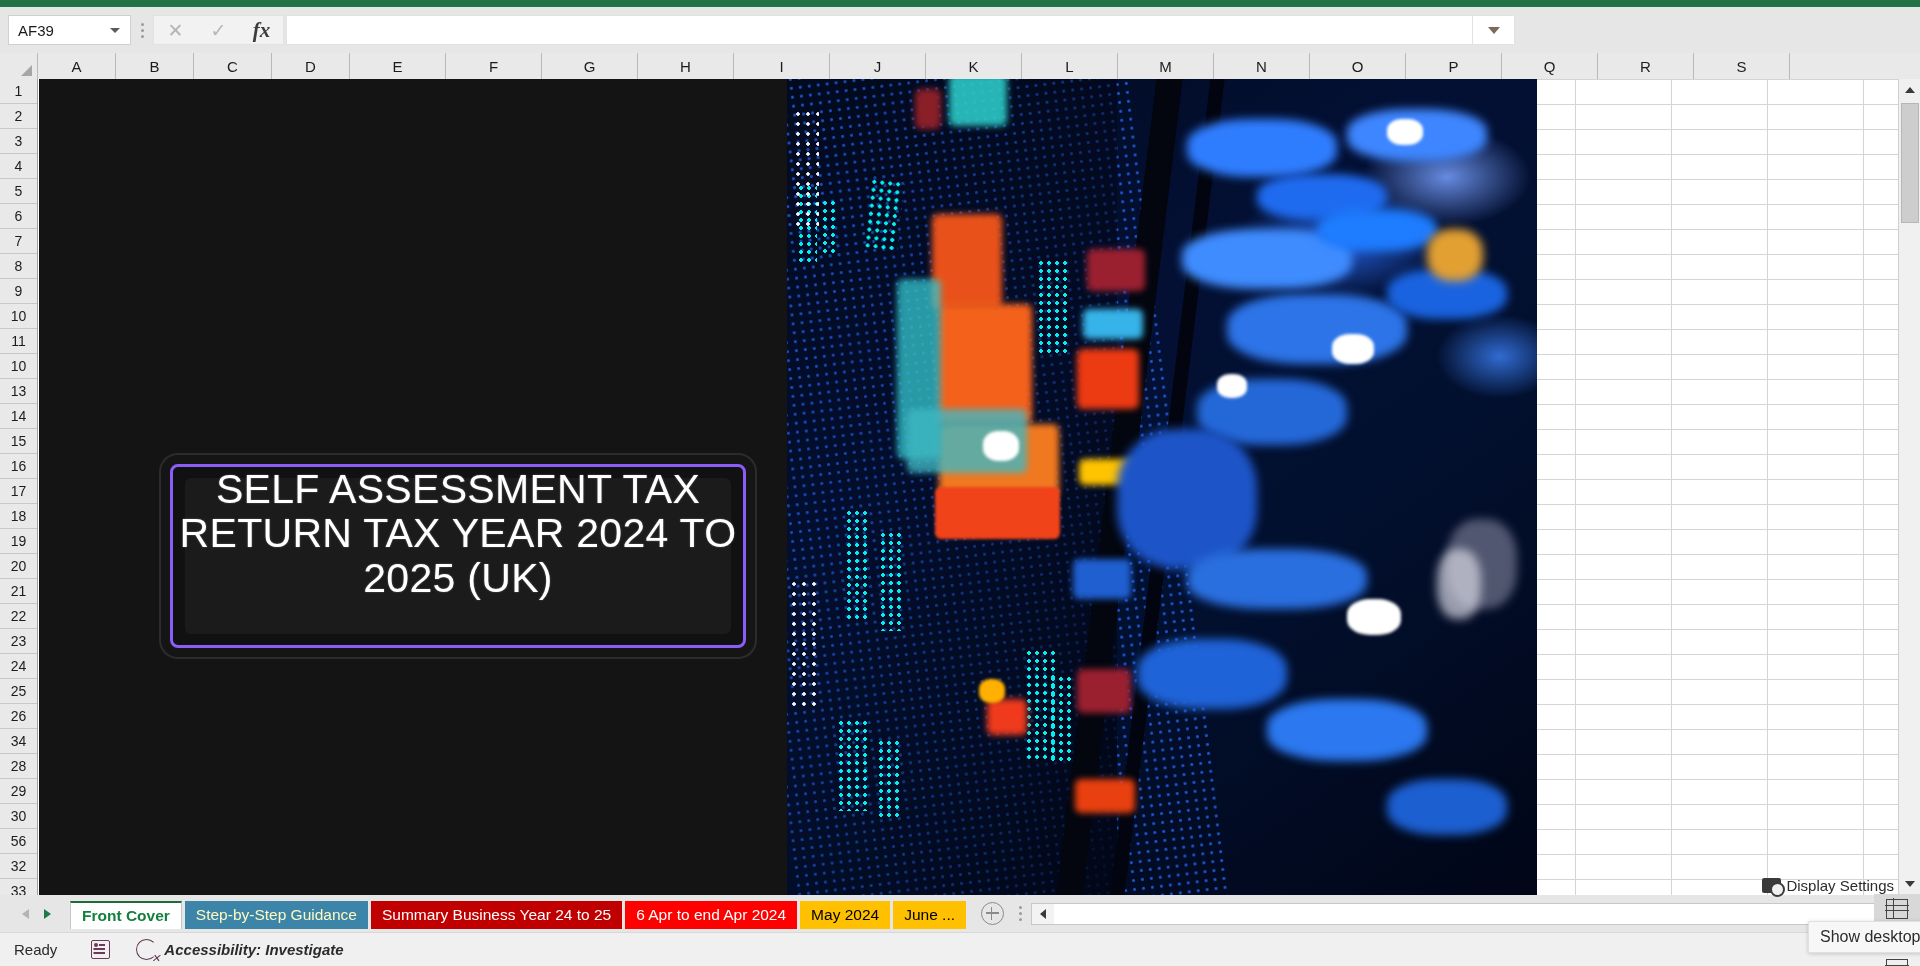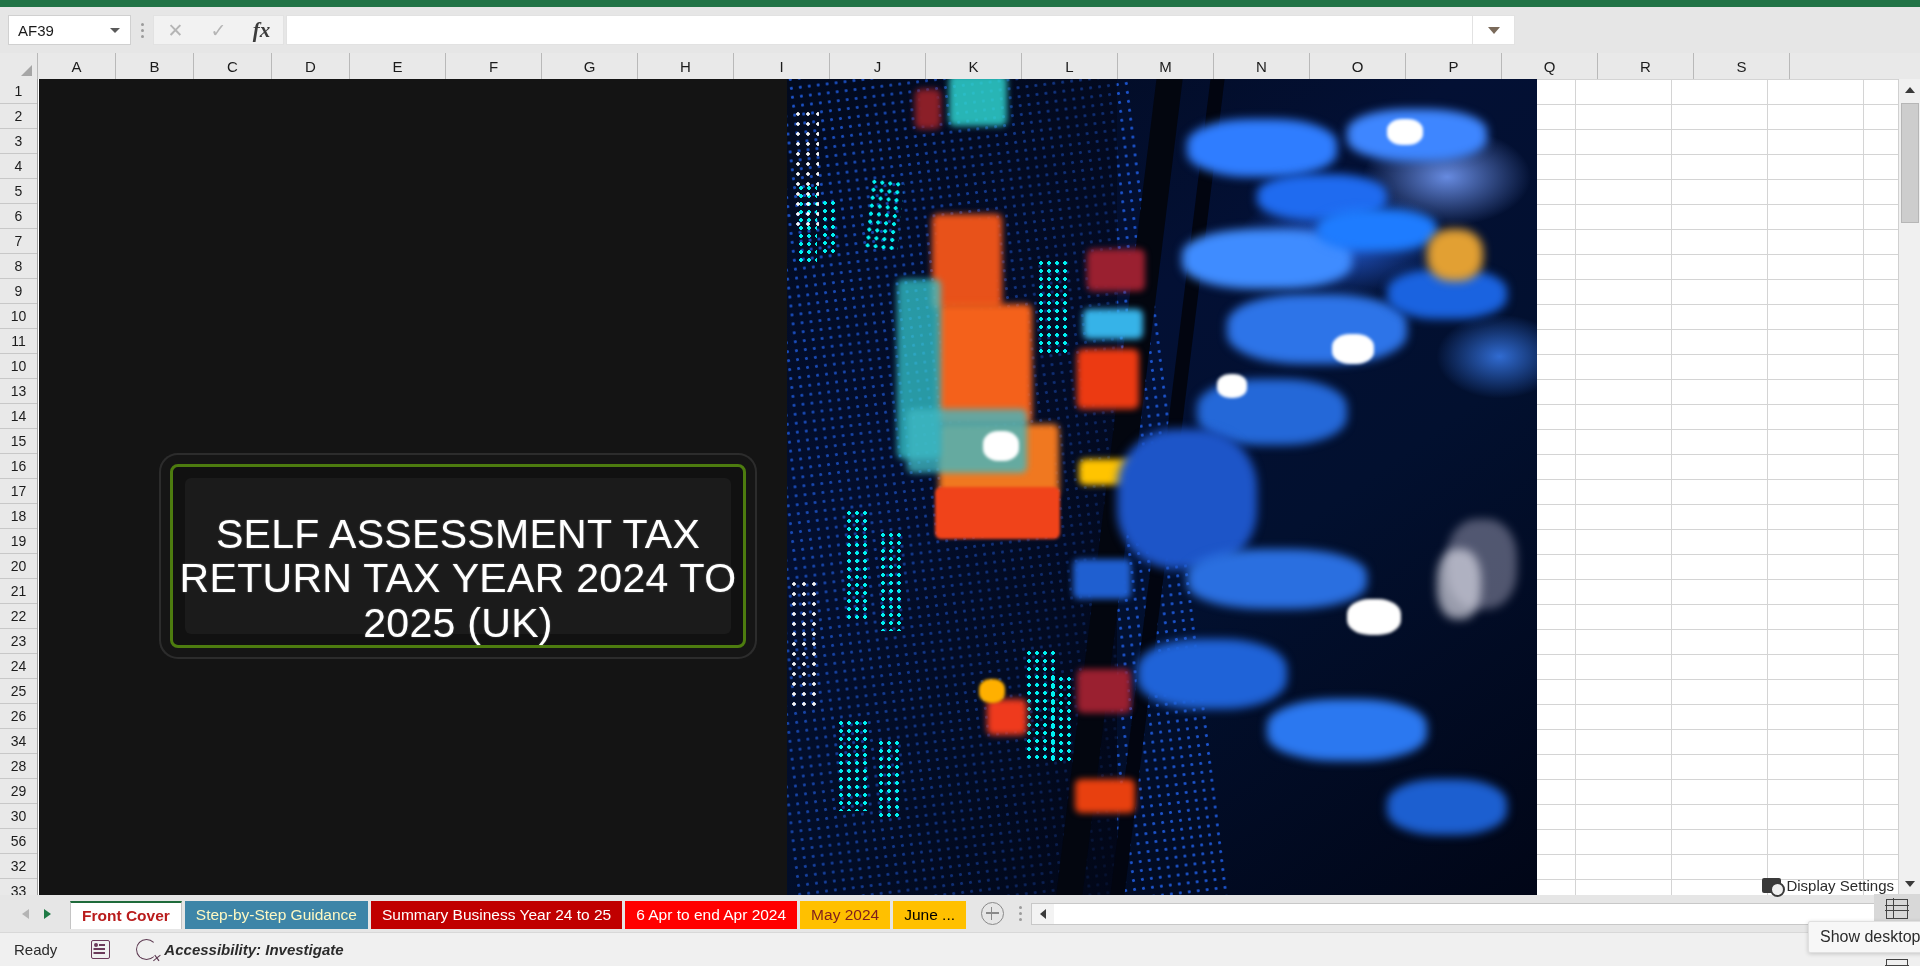--- a/index.html
+++ b/index.html
@@ -165,24 +165,24 @@
   }
   .whitedots {
     position: absolute;
     background-image: radial-gradient(circle, rgba(255,255,255,.95) 0 1.5px, transparent 2px);
     background-size: 10px 10px;
   }
 
   
   .title-frame {
     position: absolute; left: 131px; top: 385px; width: 570px; height: 178px;
-    border: 3px solid #4d7c0f; border-radius: 8px;
+    border: 3px solid #8b5cf6; border-radius: 8px;
     box-shadow: 0 0 0 9px #151515, 0 0 0 11px #2c2c2c;
     background: #111111;
-    display: flex; align-items: flex-end; justify-content: center;
+    display: flex; align-items: flex-start; justify-content: center;
   }
   .title-inner {
     position: absolute; left: 12px; top: 11px; right: 12px; bottom: 11px;
     background: #1b1b1b; border-radius: 6px;
   }
   .title-text {
     position: relative;
     text-align: center; color: #ffffff;
     font-size: 41px; line-height: 1.08;
     font-family: "Liberation Sans", sans-serif;
@@ -226,21 +226,21 @@
   .tri-left-d { width:0;height:0;border-top:5px solid transparent;border-bottom:5px solid transparent;border-right:7px solid #b4b4b4;}
   .tri-right-g { width:0;height:0;border-top:5px solid transparent;border-bottom:5px solid transparent;border-left:7px solid #1f7a45;}
   .tabs { display: flex; align-items: flex-end; height: 30px; }
   .tab {
     height: 28px; padding: 0 11px;
     display: flex; align-items: center; justify-content: center;
     font-size: 15.5px; white-space: nowrap;
     margin-right: 3px; box-sizing: border-box;
   }
   .tab.active {
-    background: #ffffff; color: #b91c1c; font-weight: bold;
+    background: #ffffff; color: #15803d; font-weight: bold;
     border-top: 2px solid #1f6b3b;
     border-left: 1px solid #c4c4c4; border-right: 1px solid #c4c4c4;
   }
   .add-sheet {
     width: 34px; height: 30px; display: flex; align-items: center; justify-content: center;
     margin-left: 6px;
   }
   .plus-circle {
     width: 21px; height: 21px; border-radius: 50%; border: 1.6px solid #8a8a8a;
     position: relative;
@@ -530,21 +530,21 @@
       <div class="tab-nav">
           <span class="tri-right-g"></span>
         </div>
     </div>
 
     <div class="tabs" id="tab-list">
         <div class="tab active">Front Cover</div>
         <div class="tab" style="background: rgb(61, 133, 168); color: #fef9c3;">Step-by-Step Guidance</div>
         <div class="tab" style="background: rgb(192, 0, 0); color: rgb(255, 255, 255);">Summary Business Year 24 to 25</div>
         <div class="tab" style="background: rgb(255, 0, 0); color: rgb(255, 255, 255);">6 Apr to end Apr 2024</div>
-        <div class="tab" style="background: rgb(255, 192, 0); color: #7f1d1d;">May 2024</div>
+        <div class="tab" style="background: rgb(255, 192, 0); color: #000000;">May 2024</div>
         <div class="tab" style="background: rgb(255, 192, 0); color: rgb(0, 0, 0);">June ...</div>
       </div>
 
     <div class="add-sheet">
       <span class="plus-circle"></span>
     </div>
 
     <div class="tabgrip">
       <div class="vgrip-inner">
           <i style="display:block;width:3px;height:3px;background:#9b9b9b;border-radius:50%;margin:1.5px 0;"></i>

